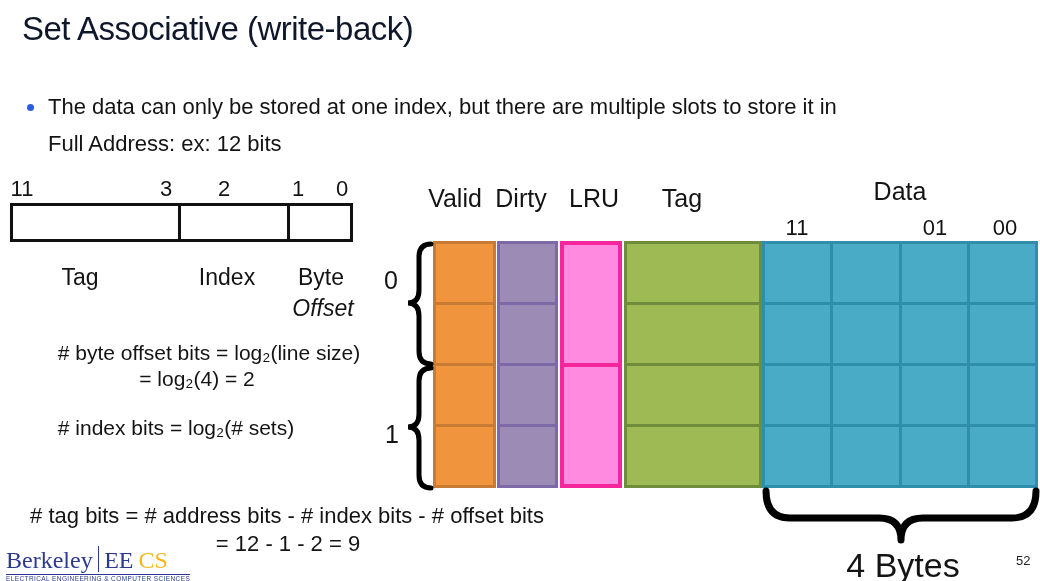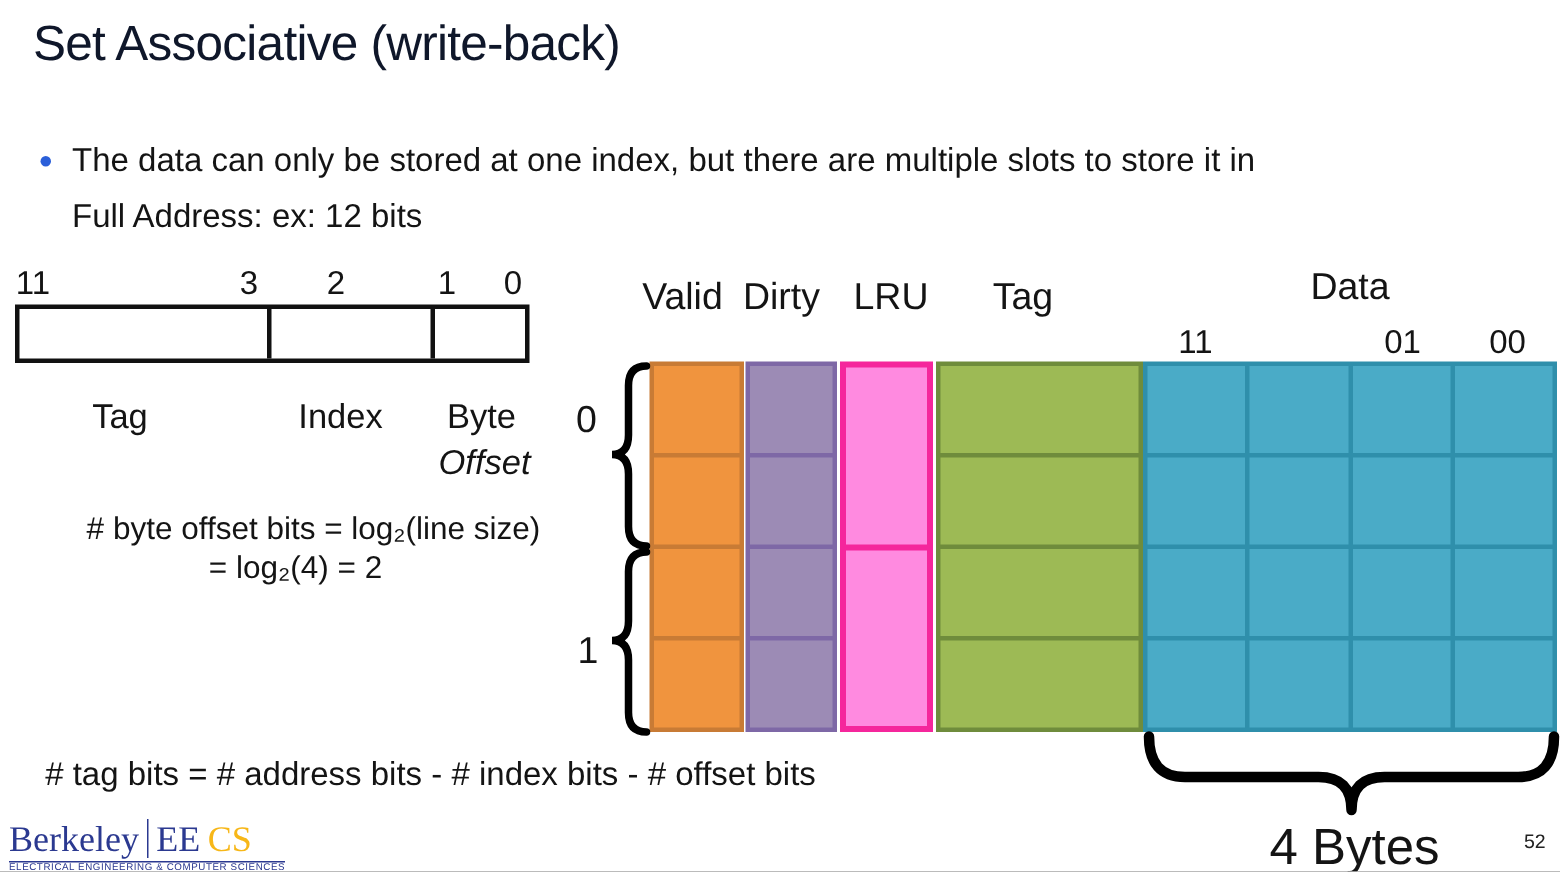--- a/index.html
+++ b/index.html
@@ -76,21 +76,23 @@
   <div class="abs ctr bitlbl" style="left:224px;">2</div>
   <div class="abs ctr bitlbl" style="left:298px;">1</div>
   <div class="abs ctr bitlbl" style="left:342px;">0</div>
   <div class="abs ctr fieldlbl" style="left:80px;top:264px;">Tag</div>
   <div class="abs ctr fieldlbl" style="left:227px;top:264px;">Index</div>
   <div class="abs ctr fieldlbl" style="left:321px;top:264px;">Byte</div>
   <div class="abs ctr fieldlbl" style="left:323px;top:295px;font-style:italic;">Offset</div>
 
   <div class="abs ctr formula" style="left:193px;top:341px;margin-left:16px;"># byte offset bits = log₂(line size)</div>
   <div class="abs ctr formula" style="left:197px;top:367px;">= log₂(4) = 2</div>
+  <div class="abs ctr formula" style="left:176px;top:416px;"># index bits = log₂(# sets)</div>
   <div class="abs ctr formula-lg" style="left:287px;top:503px;"># tag bits = # address bits - # index bits - # offset bits</div>
+  <div class="abs ctr formula-lg" style="left:288px;top:531px;">= 12 - 1 - 2 = 9</div>
 
   <div class="abs ctr hdr" style="left:455px;">Valid</div>
   <div class="abs ctr hdr" style="left:521px;">Dirty</div>
   <div class="abs ctr hdr" style="left:594px;">LRU</div>
   <div class="abs ctr hdr" style="left:682px;">Tag</div>
   <div id="hdr-data" class="abs ctr hdr" style="left:900px;">Data</div>
   <div class="abs ctr bytelbl" style="left:797px;">11</div>
   <div class="abs ctr bytelbl" style="left:848px;margin-top:48px;">10</div>
   <div class="abs ctr bytelbl" style="left:935px;">01</div>
   <div class="abs ctr bytelbl" style="left:1005px;">00</div>

